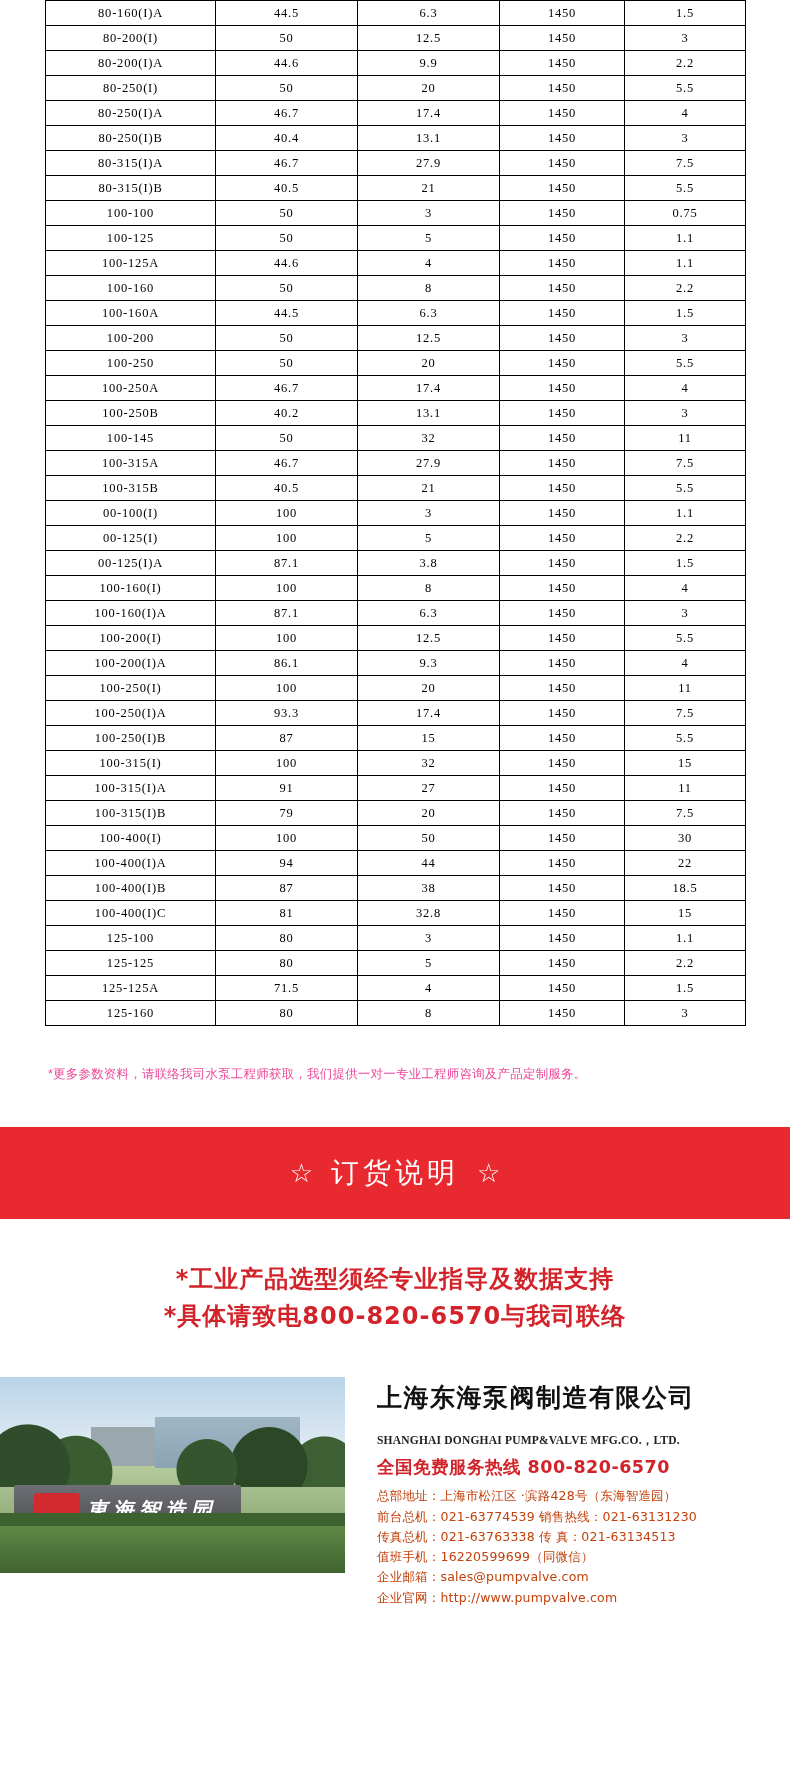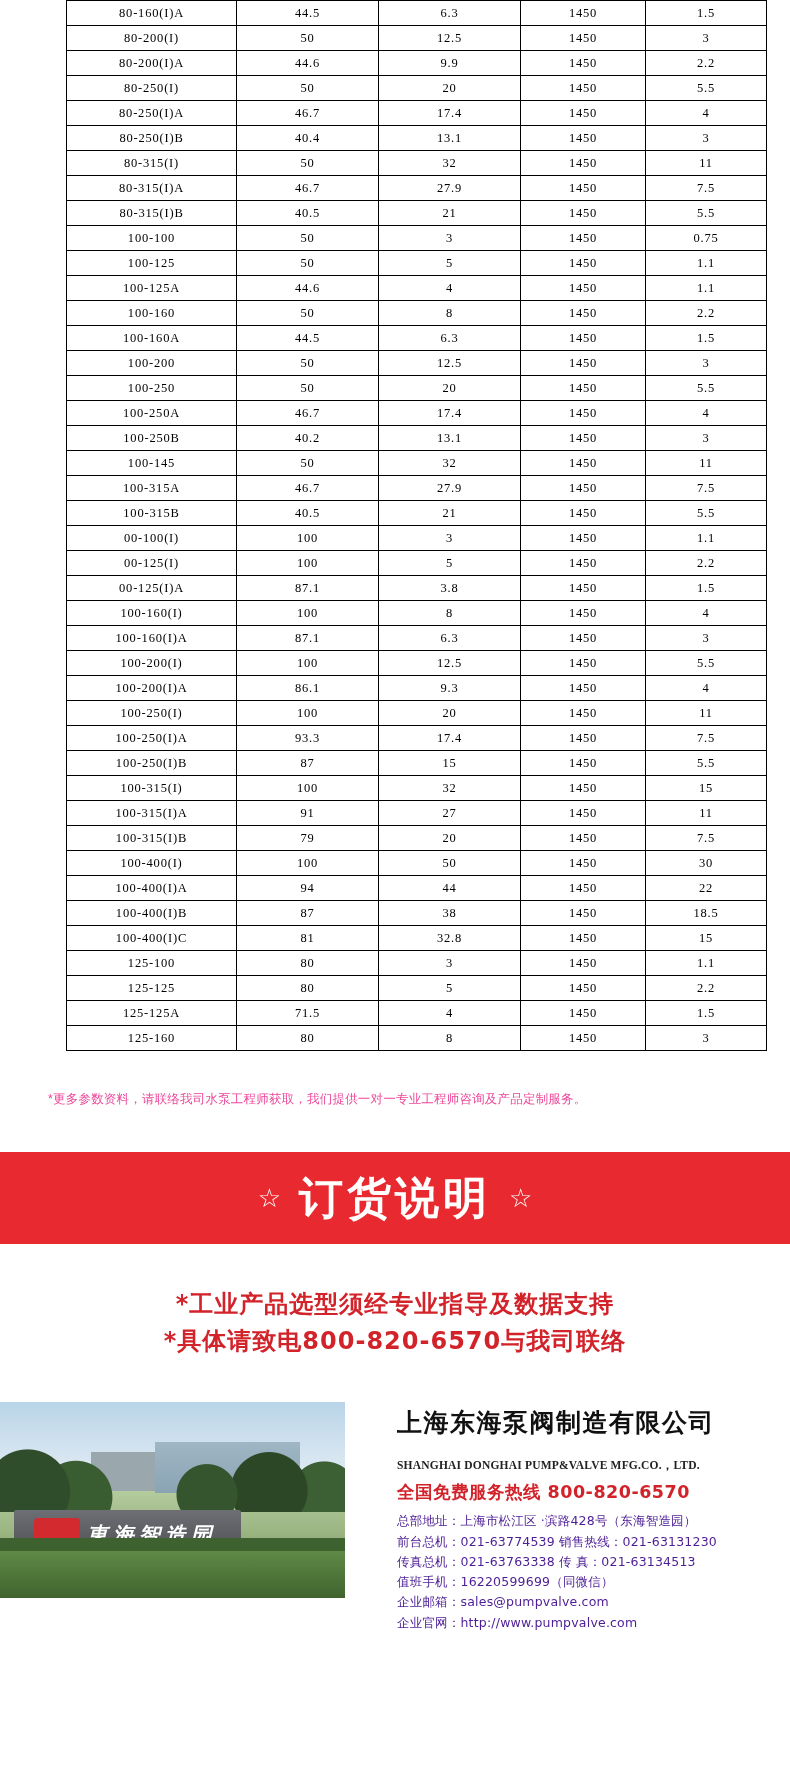--- a/index.html
+++ b/index.html
@@ -13,21 +13,21 @@
     color: #000;
   }
   .page {
     width: 790px;
     position: relative;
     overflow: hidden;
   }
 
   
   .table-wrap {
-    padding: 0 66px;
+    padding: 0 45px;
     box-sizing: border-box;
   }
   table.spec {
     border-collapse: collapse;
     width: 700px;
     table-layout: fixed;
   }
   table.spec td {
     border: 1px solid #000;
     height: 24px;
@@ -67,22 +67,22 @@
     align-items: center;
     gap: 18px;
   }
   .banner-star {
     color: #ffffff;
     font-size: 26px;
     line-height: 1;
   }
   .banner-title {
     color: #ffffff;
-    font-size: 44px;
-    font-weight: bold;
+    font-size: 28px;
+    font-weight: normal;
     letter-spacing: 4px;
     font-family: "DejaVu Sans", sans-serif;
   }
 
   
   .notice {
     text-align: center;
     padding: 42px 0 36px 0;
   }
   .notice div {
@@ -145,21 +145,21 @@
   .photo .lawn {
     position: absolute; left: 0; bottom: 0; width: 100%; height: 24%;
     background: linear-gradient(#5f8a46, #40632f);
   }
   .photo .hedge {
     position: absolute; left: 0; bottom: 22%; width: 100%; height: 9%;
     background: #3d6230;
   }
 
   .company {
-    padding-left: 52px;
+    padding-left: 32px;
     padding-top: 6px;
     flex: 1;
   }
   .company .cn-name {
     font-size: 25px;
     font-weight: bold;
     letter-spacing: 1.5px;
     color: #111;
     font-family: "DejaVu Sans", sans-serif;
     line-height: 1.2;
@@ -178,21 +178,21 @@
     font-weight: bold;
     margin-top: 7px;
     letter-spacing: 0.5px;
     font-family: "DejaVu Sans", sans-serif;
   }
   .company .lines {
     margin-top: 7px;
   }
   .company .lines div {
     font-size: 12.5px;
-    color: #4c1d95;
+    color: #c2410c;
     line-height: 1.62;
     letter-spacing: 0.2px;
     font-family: "DejaVu Sans", sans-serif;
     white-space: nowrap;
   }
 </style>
 </head>
 <body>
 
 <div class="page">
@@ -241,27 +241,20 @@
             <td>17.4</td>
             <td>1450</td>
             <td>4</td>
           </tr>
           <tr>
             <td>80-250(I)B</td>
             <td>40.4</td>
             <td>13.1</td>
             <td>1450</td>
             <td>3</td>
-          </tr>
-          <tr>
-            <td>80-315(I)</td>
-            <td>50</td>
-            <td>32</td>
-            <td>1450</td>
-            <td>11</td>
           </tr>
           <tr>
             <td>80-315(I)A</td>
             <td>46.7</td>
             <td>27.9</td>
             <td>1450</td>
             <td>7.5</td>
           </tr>
           <tr>
             <td>80-315(I)B</td>

